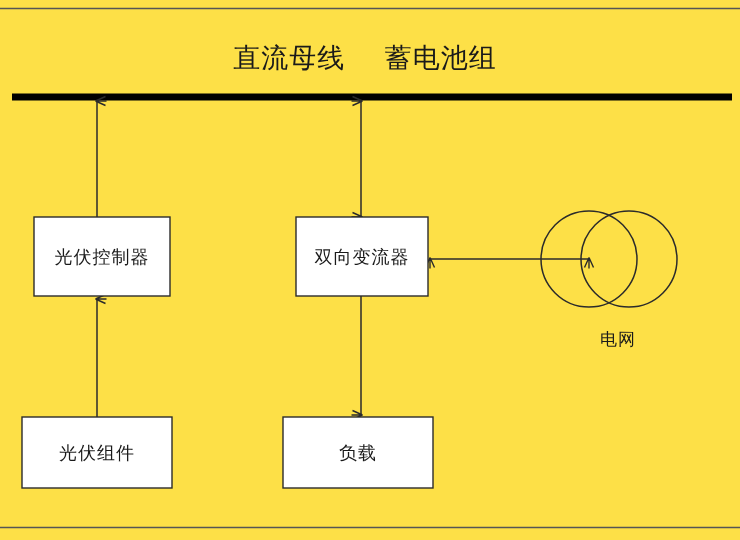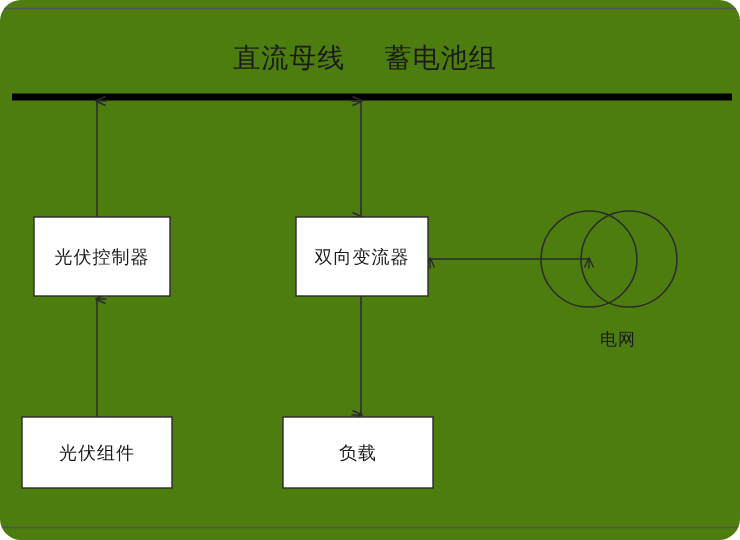--- a/index.html
+++ b/index.html
@@ -8,23 +8,22 @@
     padding: 0;
     background: #ffffff;
   }
   body {
     font-family: "Liberation Sans", "DejaVu Sans", sans-serif;
   }
   #canvas {
     position: relative;
     width: 740px;
     height: 540px;
-    background: #4d7c0f;
+    background: #fde047;
     overflow: hidden;
-    border-radius: 21px;
   }
   #canvas svg {
     position: absolute;
     left: 0;
     top: 0;
     width: 740px;
     height: 540px;
   }
   .diagram-text {
     font-family: "DejaVu Sans", "Liberation Sans", sans-serif;

